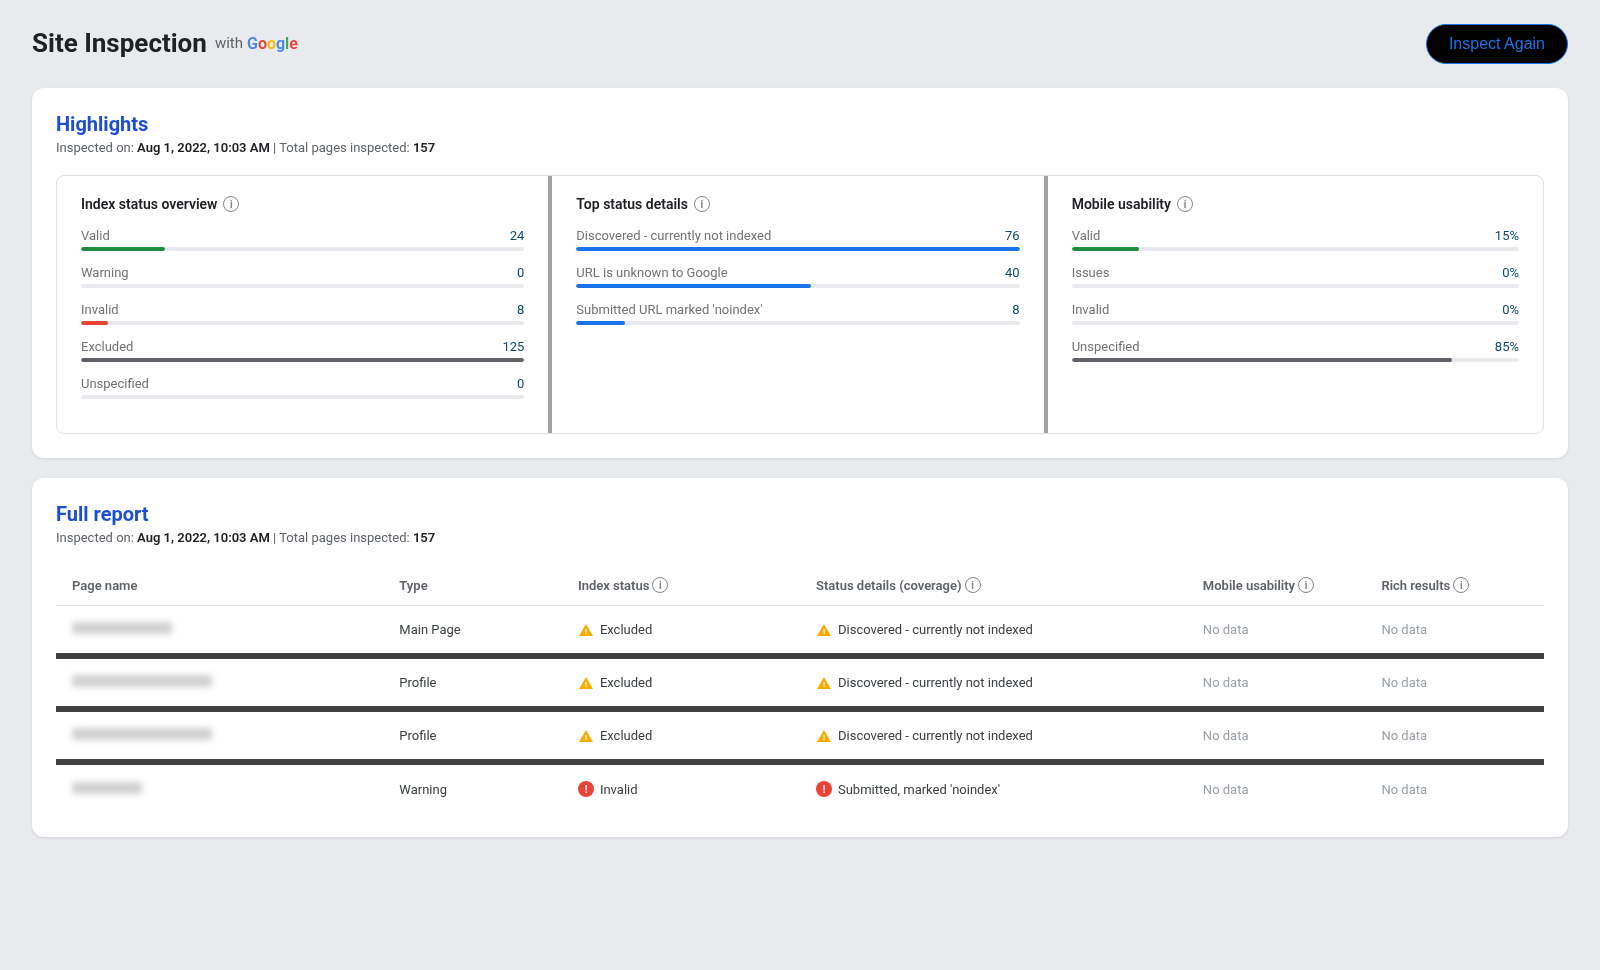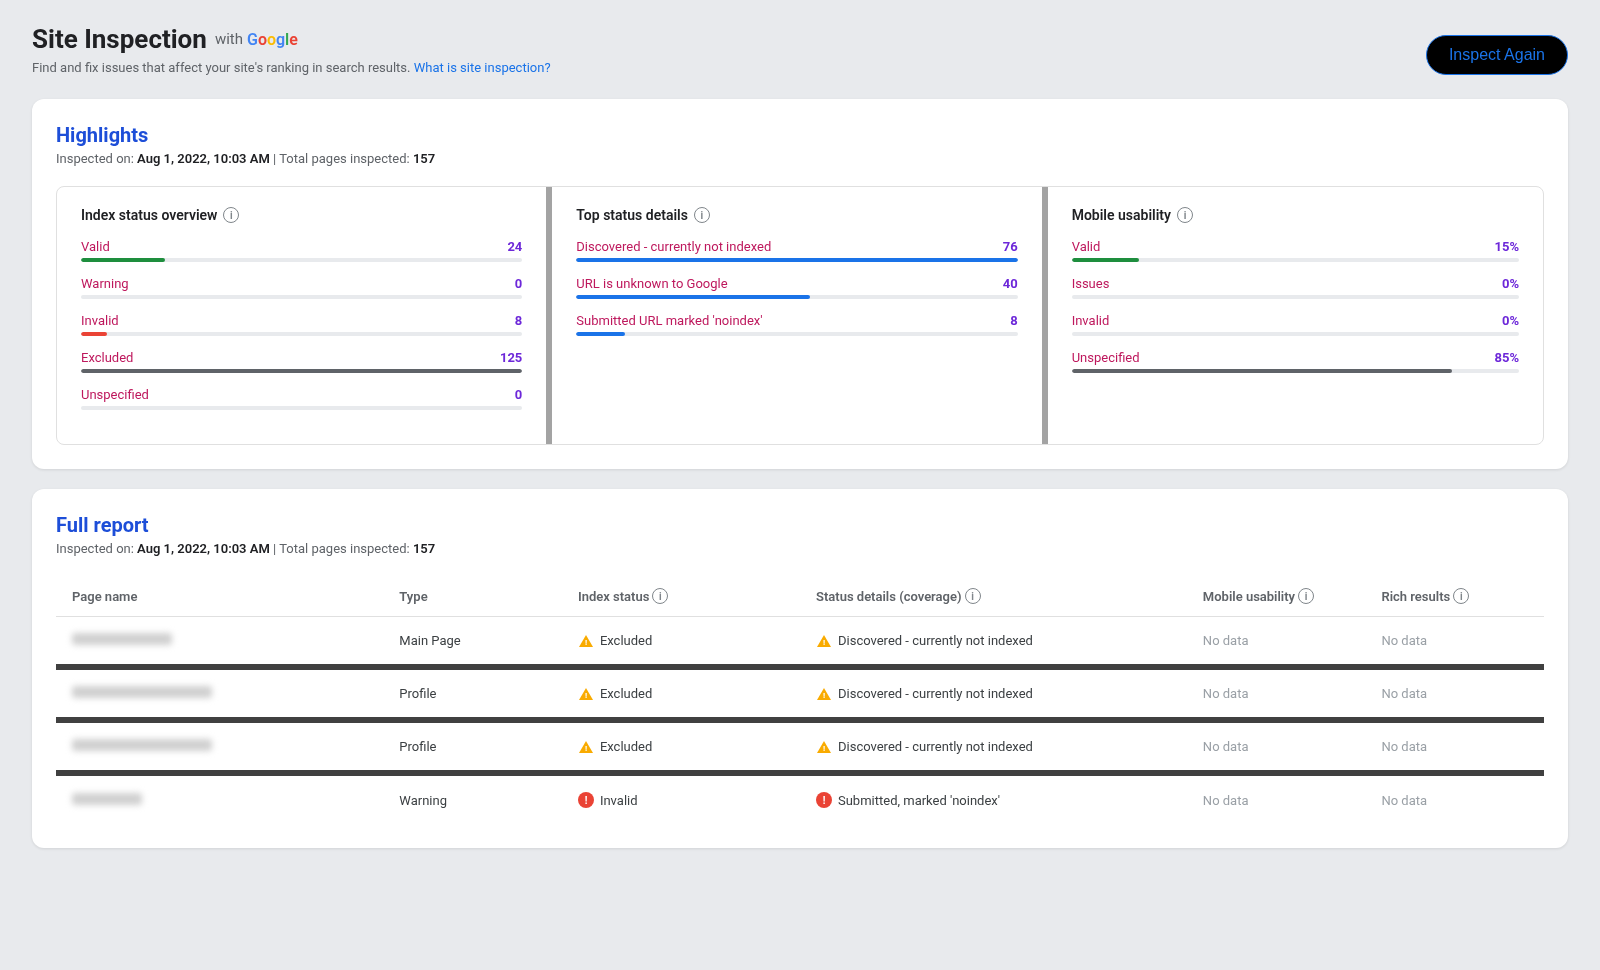--- a/index.html
+++ b/index.html
@@ -95,21 +95,21 @@
     .highlights-grid {
       display: grid;
       grid-template-columns: 1fr 1fr 1fr;
       gap: 0;
       border: 1px solid #e0e0e0;
       border-radius: 8px;
       overflow: hidden;
     }
     .highlight-panel {
       padding: 20px 24px;
-      border-right: 6px solid #a3a3a3;
+      border-right: 4px solid #a3a3a3;
     }
     .highlight-panel:last-child { border-right: none; }
 
     .panel-title {
       font-size: 14px;
       font-weight: 600;
       color: #202124;
       margin-bottom: 16px;
       display: flex;
       align-items: center;
@@ -133,26 +133,26 @@
     .bar-row {
       margin-bottom: 14px;
     }
     .bar-label-row {
       display: flex;
       justify-content: space-between;
       margin-bottom: 4px;
     }
     .bar-label {
       font-size: 13px;
-      color: #be185d;
+      color: #737373;
     }
     .bar-value {
       font-size: 13px;
-      color: #6d28d9;
-      font-weight: 700;
+      color: #0c4a6e;
+      font-weight: 400;
     }
     .bar-track {
       height: 4px;
       background: #e8eaed;
       border-radius: 2px;
       overflow: hidden;
     }
     .bar-fill {
       height: 100%;
       border-radius: 2px;
@@ -228,24 +228,20 @@
         <span class="google-logo">
           <span class="g-blue">G</span>
             <span class="g-red">o</span>
             <span class="g-yellow">o</span>
             <span class="g-blue">g</span>
             <span class="g-green">l</span>
             <span class="g-red">e</span>
         </span>
       </span>
     </div>
-    <p class="page-subtitle">
-      <span>Find and fix issues that affect your site's ranking in search results.</span>
-      <a href="#">What is site inspection?</a>
-    </p>
   </div>
   <button class="inspect-again-btn">Inspect Again</button>
 </div>
 
 <div class="card">
   <div class="section-title">Highlights</div>
   <div class="section-meta">
     <span>Inspected on:</span>
     <strong>Aug 1, 2022, 10:03 AM</strong>
     <span> | </span>

